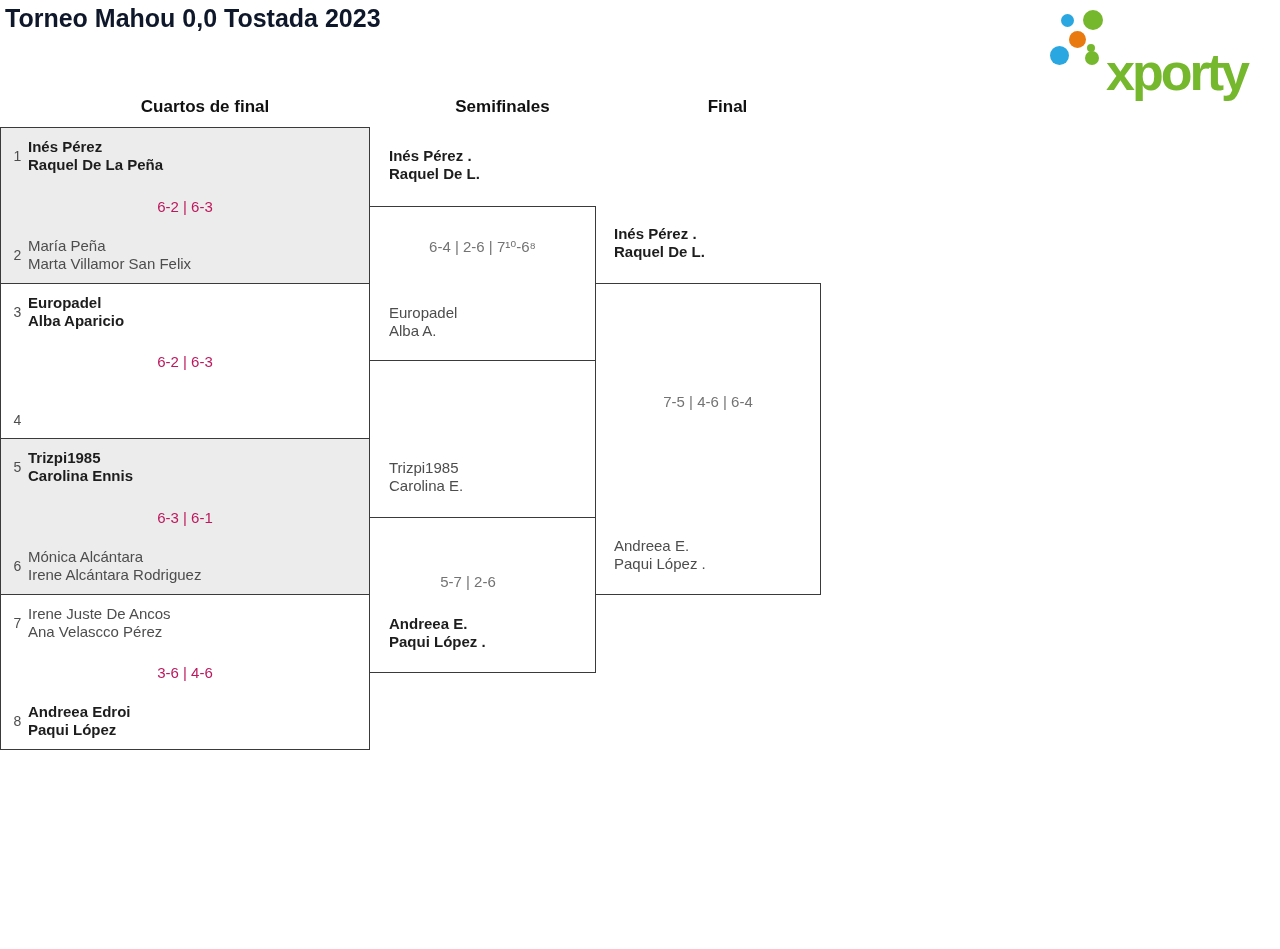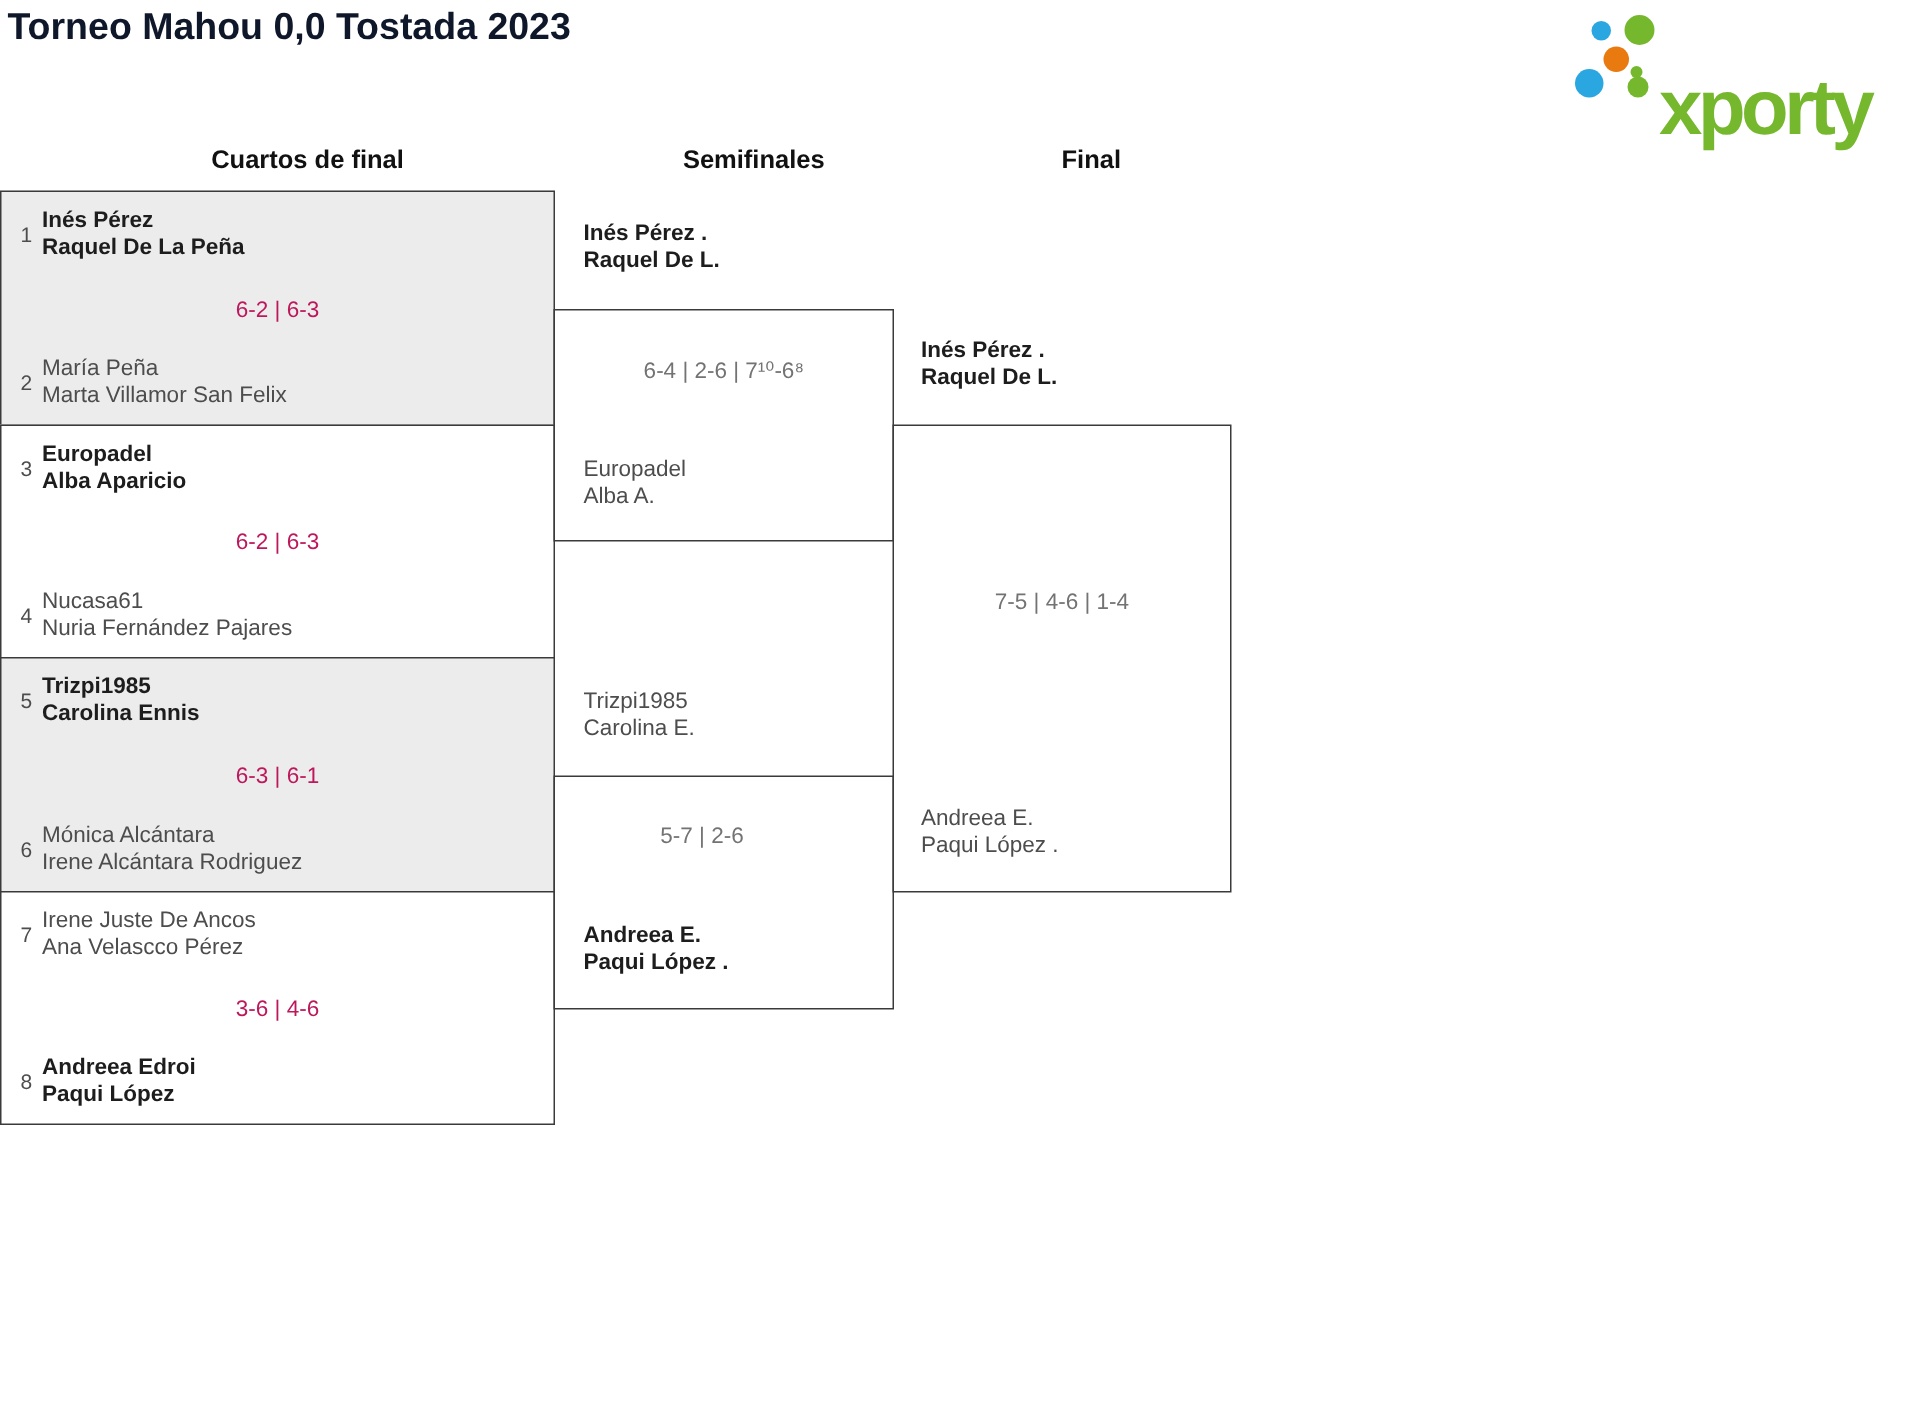--- a/index.html
+++ b/index.html
@@ -74,21 +74,21 @@
     position:absolute;left:0;width:100%;
     top:calc(50% - 8px);
     text-align:center;
     font-size:15px;color:#be185d;white-space:nowrap;
   }
   .fscore{
     position:absolute;text-align:center;
     font-size:15px;color:#737373;white-space:nowrap;
   }
   .fs-sf1{left:369px;width:227px;top:238px;}
-  .fs-sf2{left:369px;width:198px;top:549px;}
+  .fs-sf2{left:369px;width:198px;top:573px;}
   .fs-fin{left:595px;width:226px;top:393px;}
   
   .adv{position:absolute;font-size:15px;line-height:18px;margin-left:12px;}
   .adv span{display:block;white-space:nowrap;}
   .adv-sf1t{left:377px;top:147px;}
   .adv-sf1b{left:377px;top:304px;}
   .adv-sf2t{left:377px;top:459px;}
   .adv-sf2b{left:377px;top:615px;}
   .adv-fint{left:602px;top:225px;}
   .adv-finb{left:602px;top:537px;}
@@ -138,24 +138,20 @@
     <div class="team-row rt">
       <span class="seed">3</span>
       <span class="names win">
         <span>Europadel</span>
         <span>Alba Aparicio</span>
       </span>
     </div>
     <div class="score">6-2 | 6-3</div>
     <div class="team-row rb">
       <span class="seed">4</span>
-      <span class="names lose">
-        <span>Nucasa61</span>
-        <span>Nuria Fernández Pajares</span>
-      </span>
     </div>
   </div>
 
   <div class="box qf qf3 shaded">
     <div class="team-row rt">
       <span class="seed">5</span>
       <span class="names win">
         <span>Trizpi1985</span>
         <span>Carolina Ennis</span>
       </span>
@@ -210,19 +206,19 @@
   <div class="fscore fs-sf2">5-7 | 2-6</div>
   <div class="adv win adv-sf2b">
     <span>Andreea E.</span>
     <span>Paqui López .</span>
   </div>
 
   <div class="adv win adv-fint">
     <span>Inés Pérez .</span>
     <span>Raquel De L.</span>
   </div>
-  <div class="fscore fs-fin">7-5 | 4-6 | 1-4</div>
+  <div class="fscore fs-fin">7-5 | 4-6 | 6-4</div>
   <div class="adv lose adv-finb">
     <span>Andreea E.</span>
     <span>Paqui López .</span>
   </div>
 
 </div>
 
 </body></html>

